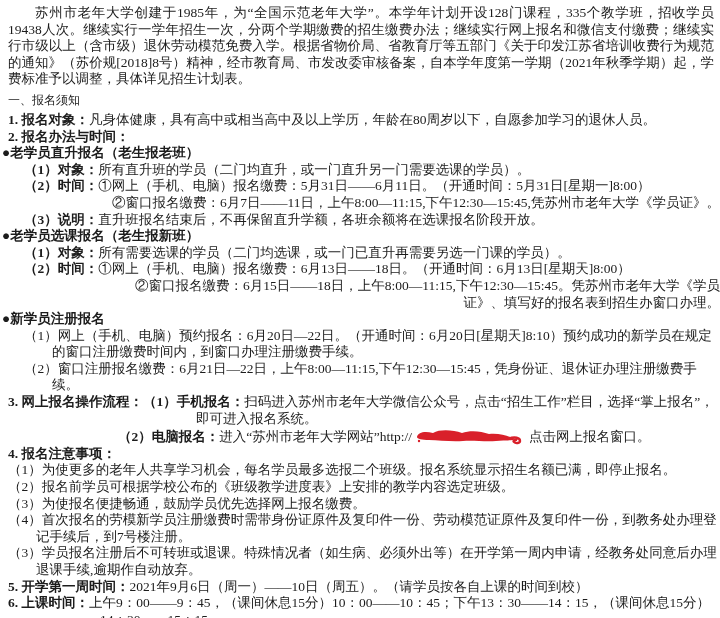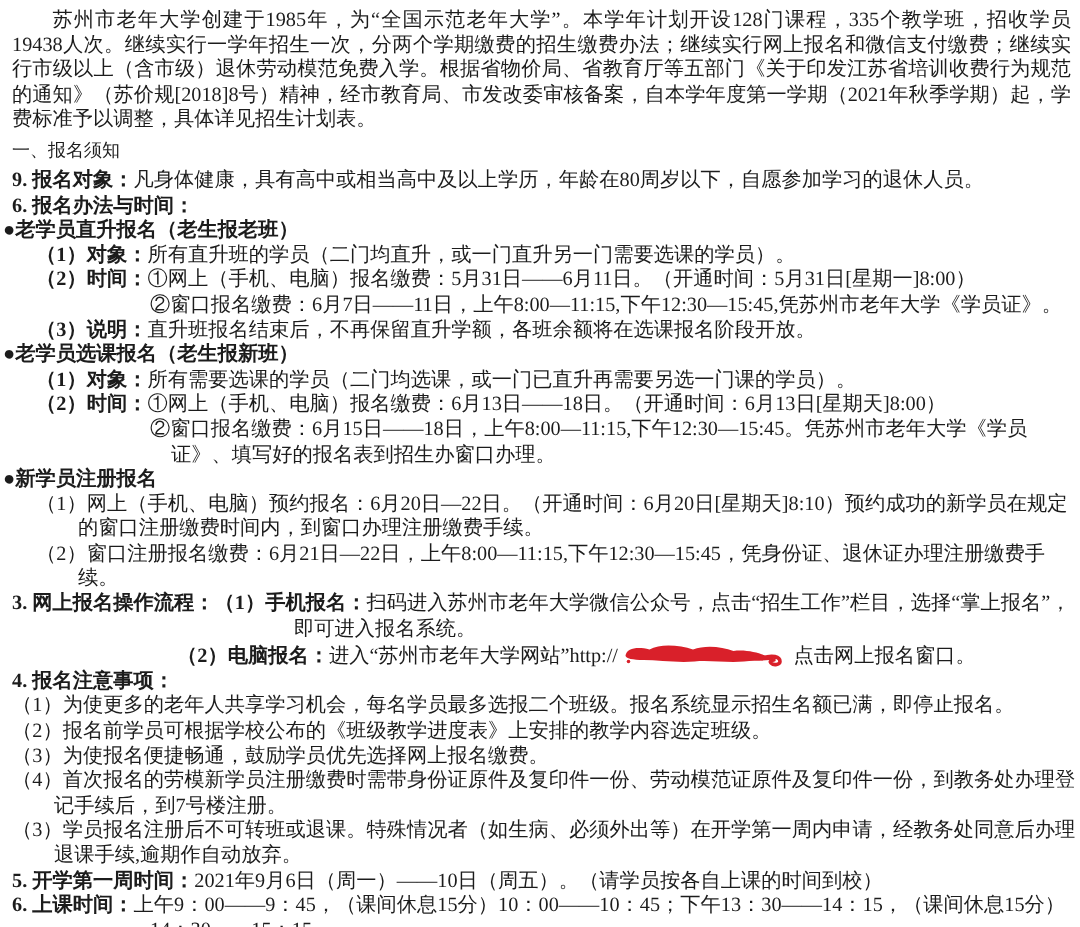--- a/index.html
+++ b/index.html
@@ -15,39 +15,39 @@
     box-sizing:border-box;
     padding-top:5px;
   }
   p { margin:0; }
   b { font-weight:bold; }
   .intro { margin:0 6px 0 8px; text-indent:2em; text-align:justify; }
   .h1   { font-size:12px; line-height:21px; margin:2px 0 1px 8px; font-weight:normal; }
   .item { margin-left:8px; padding-left:28px; text-indent:-28px; }
   .btitle { margin-left:2px; font-weight:bold; }
   .sub  { padding-left:52px; text-indent:-28px; }   
-  .subc { padding-left:114px; text-indent:-14px; }  
+  .subc { padding-left:114px; text-indent:-14px;text-align:right; }  
   .proc1 { margin-left:8px; padding-left:188px; text-indent:-188px; } 
   .proc2 { margin-left:8px; padding-left:188px; text-indent:-78px; }  
   .note { margin-left:8px; padding-left:28px; text-indent:-28px; }
   .s6   { margin-left:8px; padding-left:92px; text-indent:-92px; }
   .scribble { vertical-align:-4px; margin:0 4px 0 1px; }
 </style>
 </head>
 <body>
 
 <div class="page">
 
   <p class="intro">苏州市老年大学创建于1985年，为“全国示范老年大学”。本学年计划开设128门课程，335个教学班，招收学员19438人次。继续实行一学年招生一次，分两个学期缴费的招生缴费办法；继续实行网上报名和微信支付缴费；继续实行市级以上（含市级）退休劳动模范免费入学。根据省物价局、省教育厅等五部门《关于印发江苏省培训收费行为规范的通知》（苏价规[2018]8号）精神，经市教育局、市发改委审核备案，自本学年度第一学期（2021年秋季学期）起，学费标准予以调整，具体详见招生计划表。</p>
 
   <p class="h1">一、报名须知</p>
 
-  <p class="item"><b>9. 报名对象：</b><span>凡身体健康，具有高中或相当高中及以上学历，年龄在80周岁以下，自愿参加学习的退休人员。</span></p>
+  <p class="item"><b>1. 报名对象：</b><span>凡身体健康，具有高中或相当高中及以上学历，年龄在80周岁以下，自愿参加学习的退休人员。</span></p>
 
-  <p class="item"><b>6. 报名办法与时间：</b></p>
+  <p class="item"><b>2. 报名办法与时间：</b></p>
 
   <p class="btitle">●老学员直升报名（老生报老班）</p>
   <p class="sub"><b>（1）对象：</b><span>所有直升班的学员（二门均直升，或一门直升另一门需要选课的学员）。</span></p>
   <p class="sub"><b>（2）时间：</b><span>①网上（手机、电脑）报名缴费：5月31日——6月11日。（开通时间：5月31日[星期一]8:00）</span></p>
   <p class="subc"><span>②窗口报名缴费：6月7日——11日，上午8:00—11:15,下午12:30—15:45,凭苏州市老年大学《学员证》。</span></p>
   <p class="sub"><b>（3）说明：</b><span>直升班报名结束后，不再保留直升学额，各班余额将在选课报名阶段开放。</span></p>
 
   <p class="btitle">●老学员选课报名（老生报新班）</p>
   <p class="sub"><b>（1）对象：</b><span>所有需要选课的学员（二门均选课，或一门已直升再需要另选一门课的学员）。</span></p>
   <p class="sub"><b>（2）时间：</b><span>①网上（手机、电脑）报名缴费：6月13日——18日。（开通时间：6月13日[星期天]8:00）</span></p>

